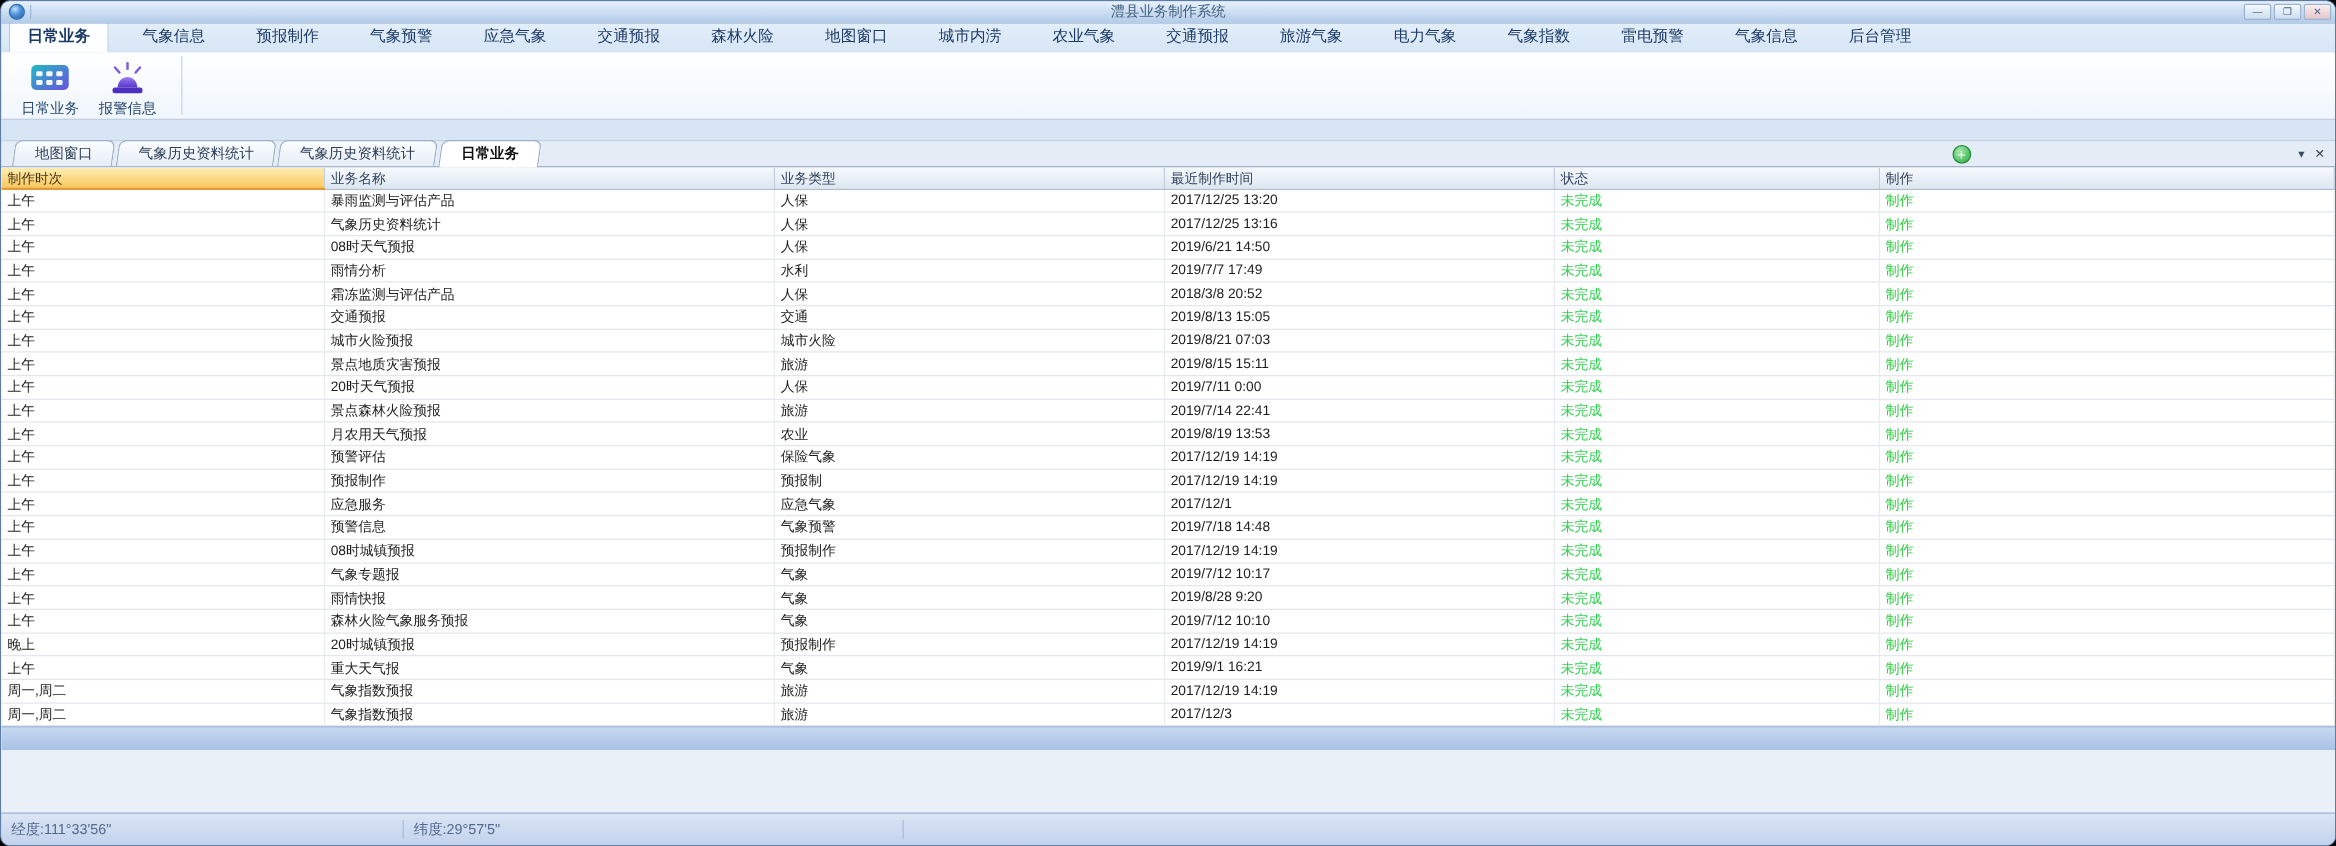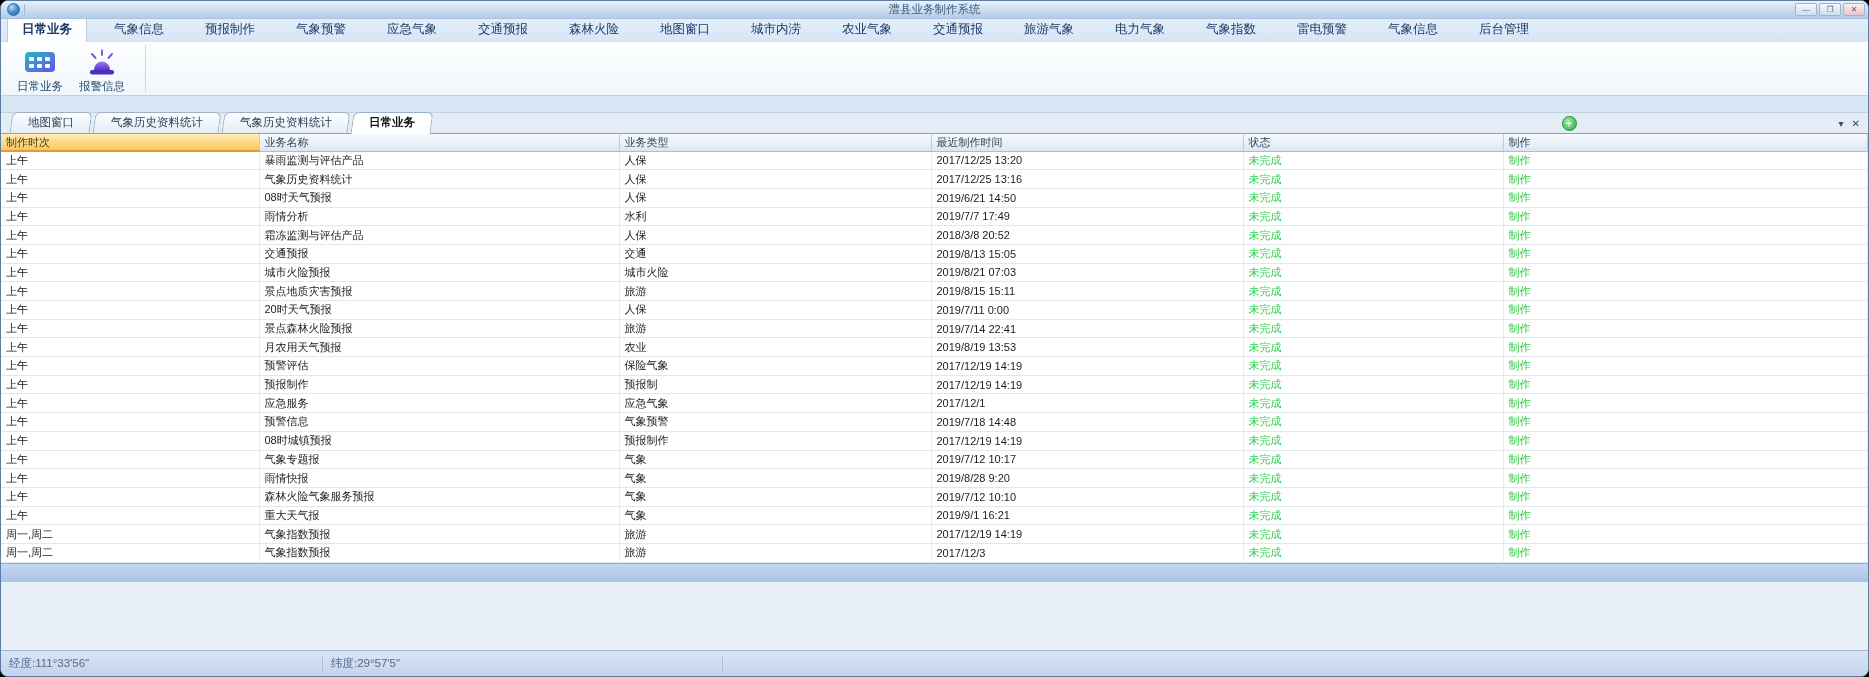--- a/index.html
+++ b/index.html
@@ -345,20 +345,28 @@
           </tr>
           <tr>
             <td>上午</td>
             <td>森林火险气象服务预报</td>
             <td>气象</td>
             <td>2019/7/12 10:10</td>
             <td class="status-cell">未完成</td>
             <td class="action-cell">制作</td>
           </tr>
           <tr>
+            <td>晚上</td>
+            <td>20时城镇预报</td>
+            <td>预报制作</td>
+            <td>2017/12/19 14:19</td>
+            <td class="status-cell">未完成</td>
+            <td class="action-cell">制作</td>
+          </tr>
+          <tr>
             <td>上午</td>
             <td>重大天气报</td>
             <td>气象</td>
             <td>2019/9/1 16:21</td>
             <td class="status-cell">未完成</td>
             <td class="action-cell">制作</td>
           </tr>
           <tr>
             <td>周一,周二</td>
             <td>气象指数预报</td>

